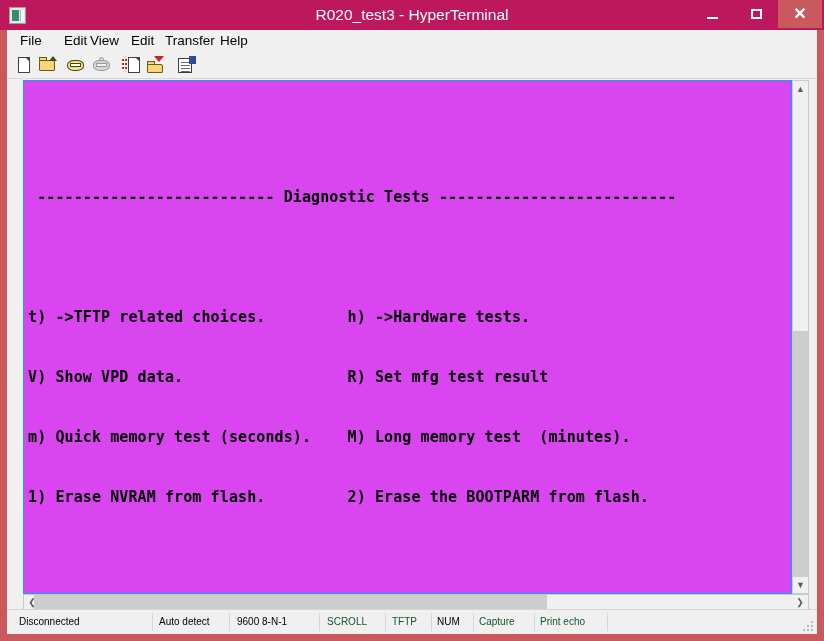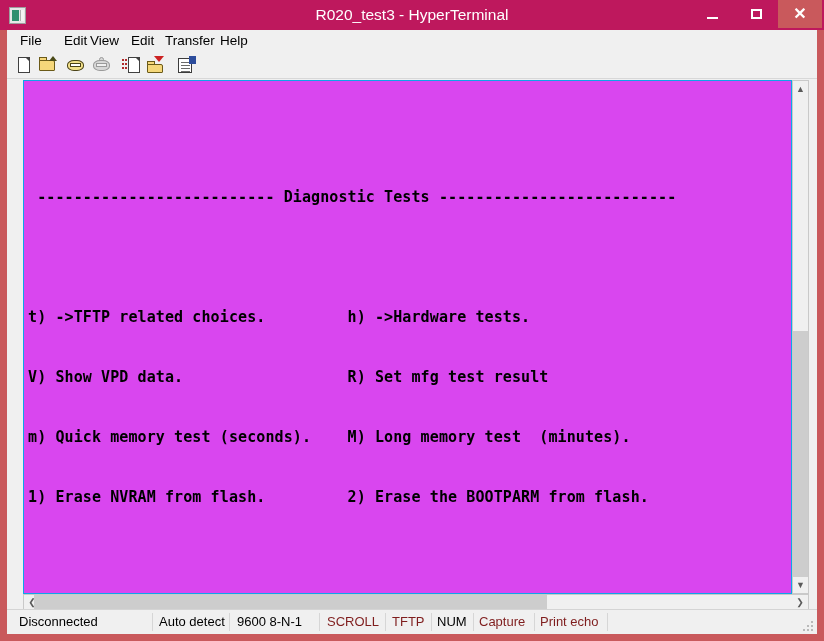--- a/index.html
+++ b/index.html
@@ -331,25 +331,25 @@
     height: 25px;
     background: #f0f0f0;
     border-top: 1px solid #d4d4d4;
     box-sizing: border-box;
   }
   .st-cell {
     position: absolute;
     top: 0;
     height: 24px;
     line-height: 24px;
-    font-size: 13px;
+    font-size: 10px;
     color: #000000;
     white-space: nowrap;
   }
-  .st-cell.dim { color: #7f1d1d; }
+  .st-cell.dim { color: #14532d; }
   .st-sep {
     position: absolute;
     top: 3px;
     width: 1px;
     height: 18px;
     background: #d6d6d6;
   }
   .grip {
     position: absolute;
     right: 3px; bottom: 2px;

